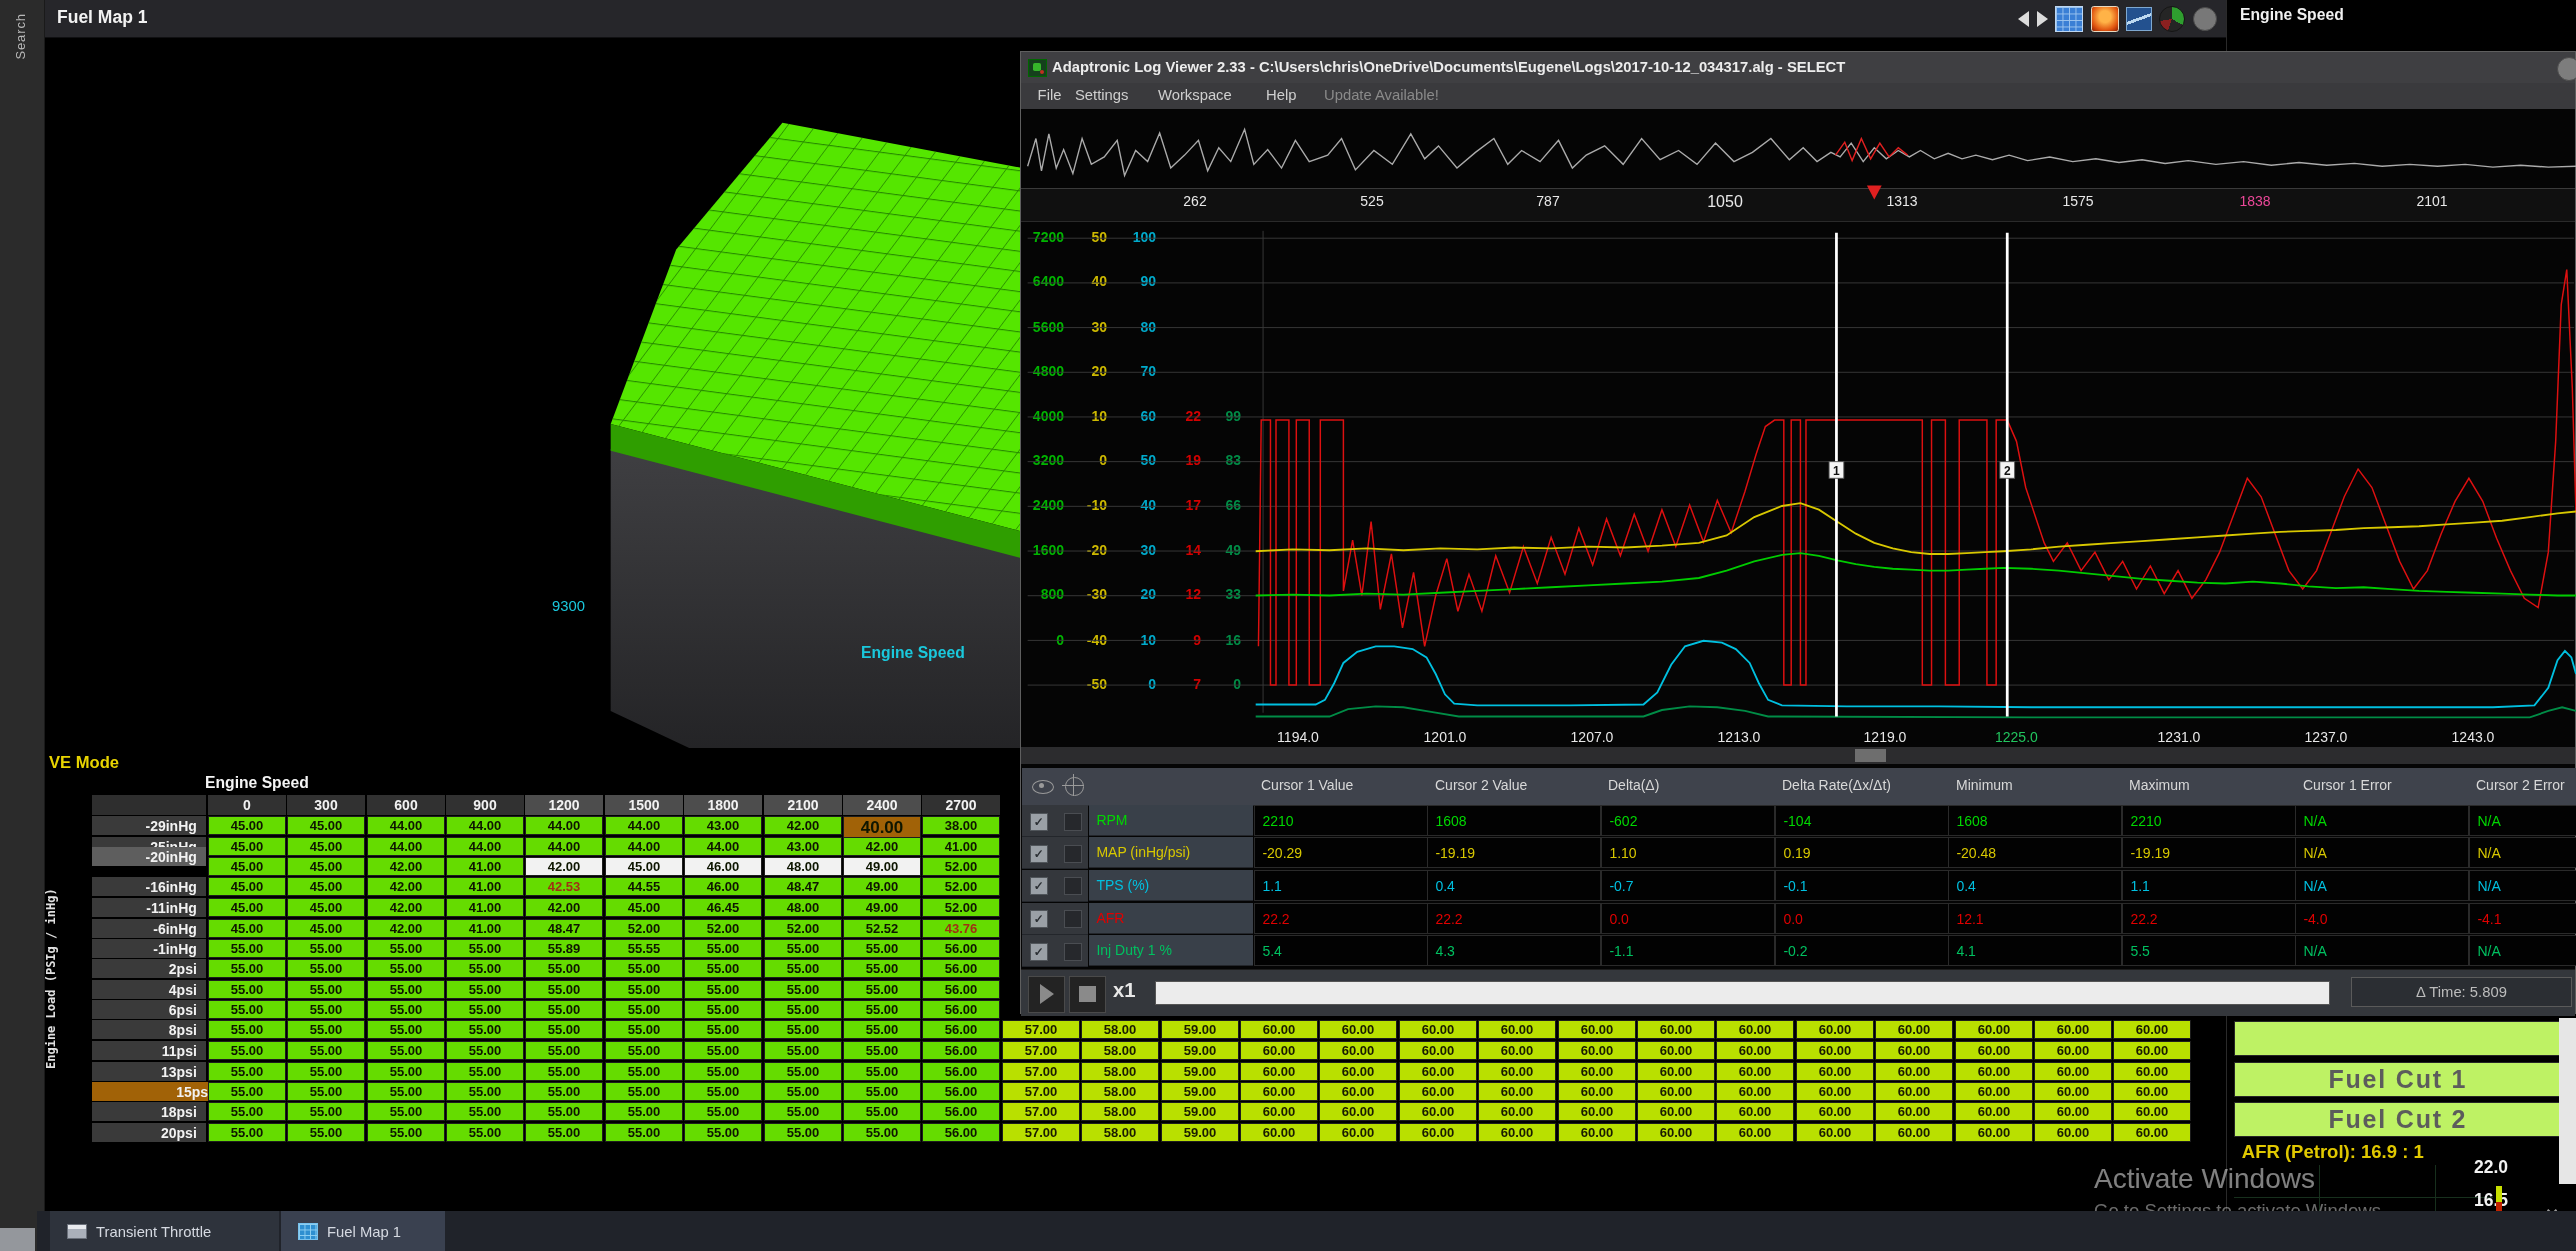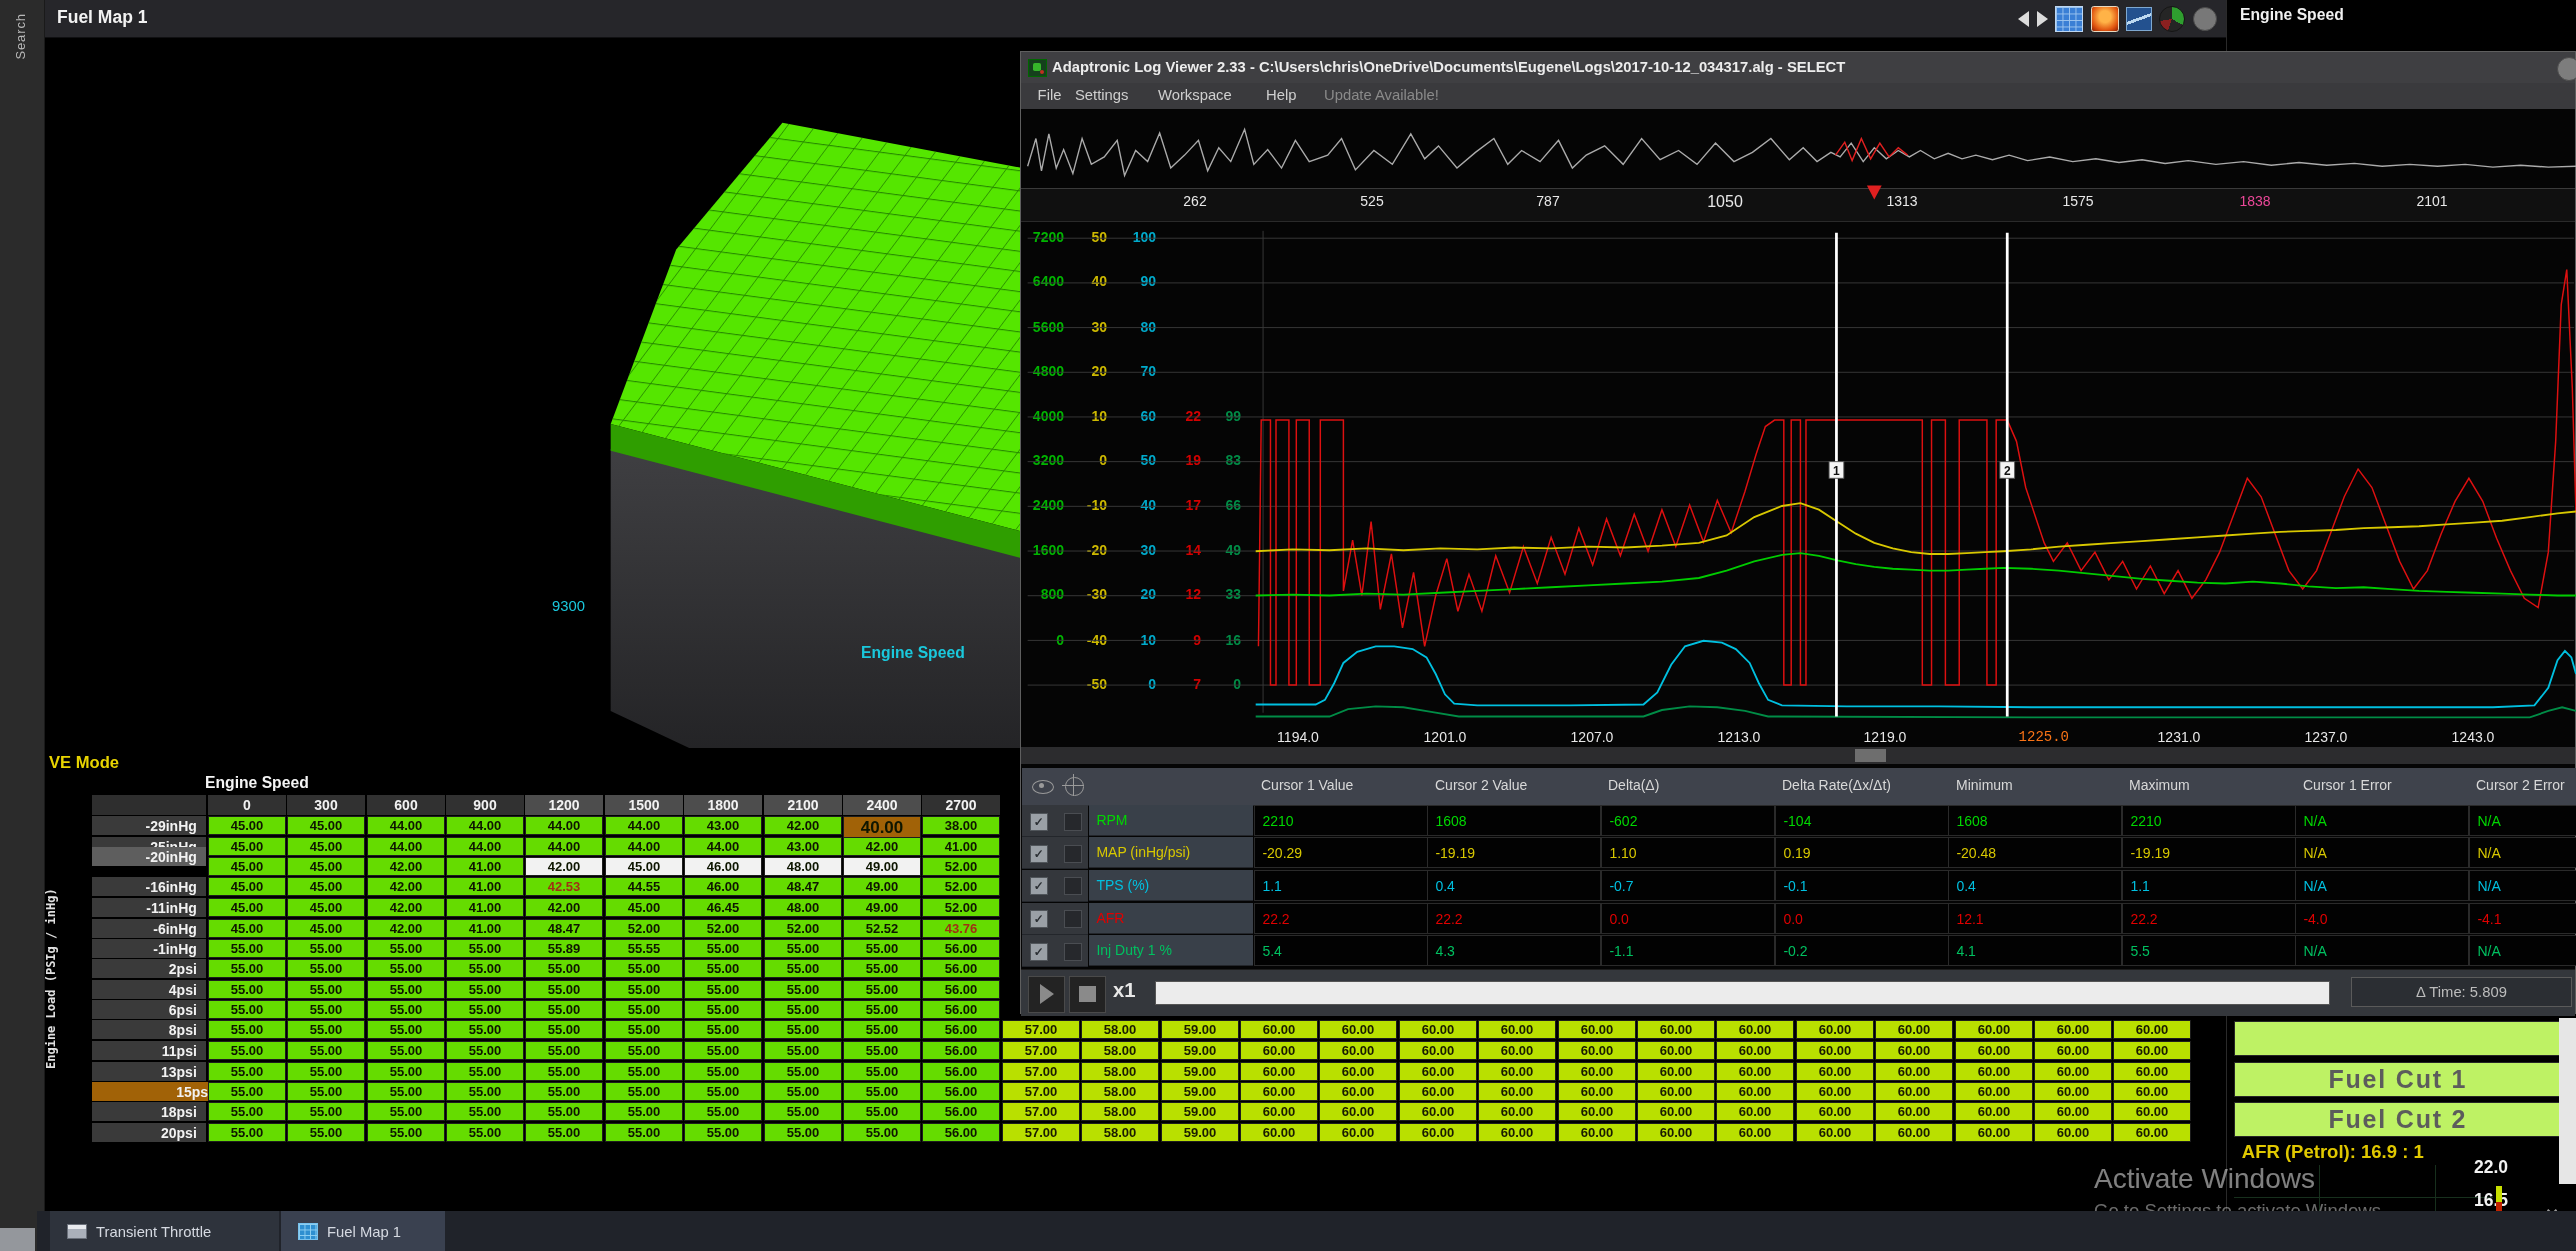--- a/index.html
+++ b/index.html
@@ -464,21 +464,21 @@
     <div style="position: absolute; left: 1688px; top: 193px; width: 74px; text-align: center; color: rgb(232, 232, 232); font-size: 16px;">1050</div>
     <div style="position: absolute; left: 1865px; top: 193px; width: 74px; text-align: center; color: rgb(232, 232, 232); font-size: 14px;">1313</div>
     <div style="position: absolute; left: 2041px; top: 193px; width: 74px; text-align: center; color: rgb(232, 232, 232); font-size: 14px;">1575</div>
     <div style="position: absolute; left: 2218px; top: 193px; width: 74px; text-align: center; color: #ec4899; font-size: 14px;">1838</div>
     <div style="position: absolute; left: 2395px; top: 193px; width: 74px; text-align: center; color: rgb(232, 232, 232); font-size: 14px;">2101</div>
     <div style="position: absolute; left: 1261px; top: 729px; width: 74px; text-align: center; color: rgb(232, 232, 232); font-size: 14px;">1194.0</div>
     <div style="position: absolute; left: 1408px; top: 729px; width: 74px; text-align: center; color: rgb(232, 232, 232); font-size: 14px;">1201.0</div>
     <div style="position: absolute; left: 1555px; top: 729px; width: 74px; text-align: center; color: rgb(232, 232, 232); font-size: 14px;">1207.0</div>
     <div style="position: absolute; left: 1702px; top: 729px; width: 74px; text-align: center; color: rgb(232, 232, 232); font-size: 14px;">1213.0</div>
     <div style="position: absolute; left: 1848px; top: 729px; width: 74px; text-align: center; color: rgb(232, 232, 232); font-size: 14px;">1219.0</div>
-    <div style="position: absolute; left: 1995px; top: 729px; width: 74px; text-align: right; color: #f97316; font-size: 14px; font-family: Liberation Mono, monospace;">1225.0</div>
+    <div style="position: absolute; left: 1995px; top: 729px; width: 74px; text-align: left; color: #22c55e; font-size: 14px;">1225.0</div>
     <div style="position: absolute; left: 2142px; top: 729px; width: 74px; text-align: center; color: rgb(232, 232, 232); font-size: 14px;">1231.0</div>
     <div style="position: absolute; left: 2289px; top: 729px; width: 74px; text-align: center; color: rgb(232, 232, 232); font-size: 14px;">1237.0</div>
     <div style="position: absolute; left: 2436px; top: 729px; width: 74px; text-align: center; color: rgb(232, 232, 232); font-size: 14px;">1243.0</div>
     <div style="position: absolute; left: 1009px; top: 229px; width: 55px; text-align: right; color: rgb(0, 180, 0); font-weight: bold; font-size: 14px;">7200</div>
     <div style="position: absolute; left: 1009px; top: 273px; width: 55px; text-align: right; color: rgb(0, 180, 0); font-weight: bold; font-size: 14px;">6400</div>
     <div style="position: absolute; left: 1009px; top: 319px; width: 55px; text-align: right; color: rgb(0, 180, 0); font-weight: bold; font-size: 14px;">5600</div>
     <div style="position: absolute; left: 1009px; top: 363px; width: 55px; text-align: right; color: rgb(0, 180, 0); font-weight: bold; font-size: 14px;">4800</div>
     <div style="position: absolute; left: 1009px; top: 408px; width: 55px; text-align: right; color: rgb(0, 180, 0); font-weight: bold; font-size: 14px;">4000</div>
     <div style="position: absolute; left: 1009px; top: 452px; width: 55px; text-align: right; color: rgb(0, 180, 0); font-weight: bold; font-size: 14px;">3200</div>
     <div style="position: absolute; left: 1009px; top: 497px; width: 55px; text-align: right; color: rgb(0, 180, 0); font-weight: bold; font-size: 14px;">2400</div>

